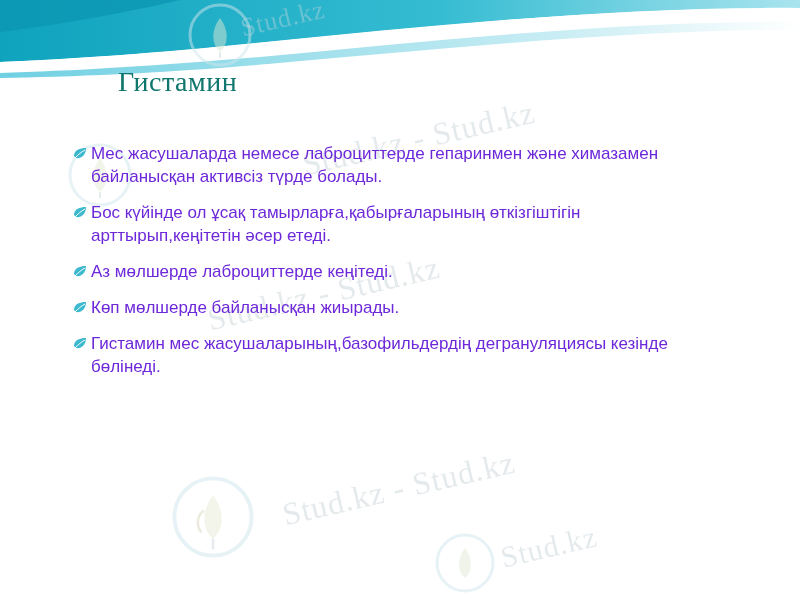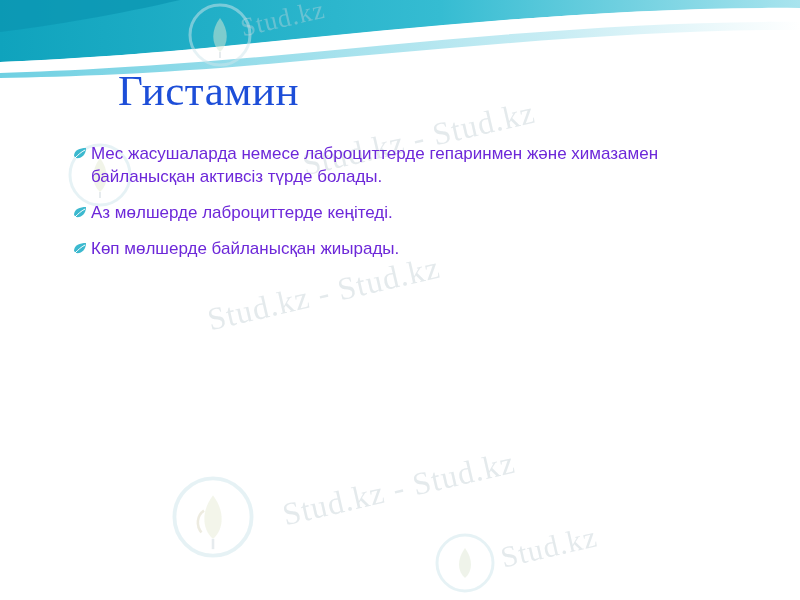--- a/index.html
+++ b/index.html
@@ -31,22 +31,22 @@
     pointer-events: none;
   }
   .top-banner svg {
     display: block;
   }
   .title {
     position: absolute;
     left: 118px;
     top: 66px;
     font-family: "Liberation Serif", serif;
-    font-size: 43px;
-    color: #1d4ed8;
+    font-size: 28px;
+    color: #0f766e;
     letter-spacing: 0.5px;
     white-space: nowrap;
   }
   .body-list {
     position: absolute;
     left: 72px;
     top: 143px;
     width: 660px;
   }
   .bullet-row {
@@ -168,20 +168,29 @@
     <div class="bullet-row">
       <span class="bullet-icon">
         <svg width="16" height="16" viewBox="0 0 16 16" xmlns="http://www.w3.org/2000/svg">
           <path d="M2 10 C2 4 8 2 14 2 C14 9 9 13 4 12 Z" fill="#3cb9cf"></path>
           <path d="M3 12 C6 9 9 6 13 4" stroke="#ffffff" stroke-width="1" fill="none"></path>
         </svg>
       </span>
       <span class="bullet-text">Мес жасушаларда немесе лaброциттерде гепаринмен және химазамен байланысқан активсіз түрде болады.</span>
     </div>
 
+    <div class="bullet-row">
+      <span class="bullet-icon">
+        <svg width="16" height="16" viewBox="0 0 16 16" xmlns="http://www.w3.org/2000/svg">
+          <path d="M2 10 C2 4 8 2 14 2 C14 9 9 13 4 12 Z" fill="#3cb9cf"></path>
+          <path d="M3 12 C6 9 9 6 13 4" stroke="#ffffff" stroke-width="1" fill="none"></path>
+        </svg>
+      </span>
+      <span class="bullet-text">Бос күйінде ол ұсақ тамырларға,қабырғаларының өткізгіштігін арттырып,кеңітетін әсер етеді.</span>
+    </div>
 
     <div class="bullet-row">
       <span class="bullet-icon">
         <svg width="16" height="16" viewBox="0 0 16 16" xmlns="http://www.w3.org/2000/svg">
           <path d="M2 10 C2 4 8 2 14 2 C14 9 9 13 4 12 Z" fill="#3cb9cf"></path>
           <path d="M3 12 C6 9 9 6 13 4" stroke="#ffffff" stroke-width="1" fill="none"></path>
         </svg>
       </span>
       <span class="bullet-text">Аз мөлшерде лaброциттерде кеңітеді.</span>
     </div>
@@ -189,16 +198,25 @@
     <div class="bullet-row">
       <span class="bullet-icon">
         <svg width="16" height="16" viewBox="0 0 16 16" xmlns="http://www.w3.org/2000/svg">
           <path d="M2 10 C2 4 8 2 14 2 C14 9 9 13 4 12 Z" fill="#3cb9cf"></path>
           <path d="M3 12 C6 9 9 6 13 4" stroke="#ffffff" stroke-width="1" fill="none"></path>
         </svg>
       </span>
       <span class="bullet-text">Көп мөлшерде байланысқан жиырады.</span>
     </div>
 
+    <div class="bullet-row">
+      <span class="bullet-icon">
+        <svg width="16" height="16" viewBox="0 0 16 16" xmlns="http://www.w3.org/2000/svg">
+          <path d="M2 10 C2 4 8 2 14 2 C14 9 9 13 4 12 Z" fill="#3cb9cf"></path>
+          <path d="M3 12 C6 9 9 6 13 4" stroke="#ffffff" stroke-width="1" fill="none"></path>
+        </svg>
+      </span>
+      <span class="bullet-text">Гистамин мес жасушаларының,базофильдердің дегрануляциясы кезінде бөлінеді.</span>
+    </div>
 
   </div>
 
 </div>
 
 </body></html>

